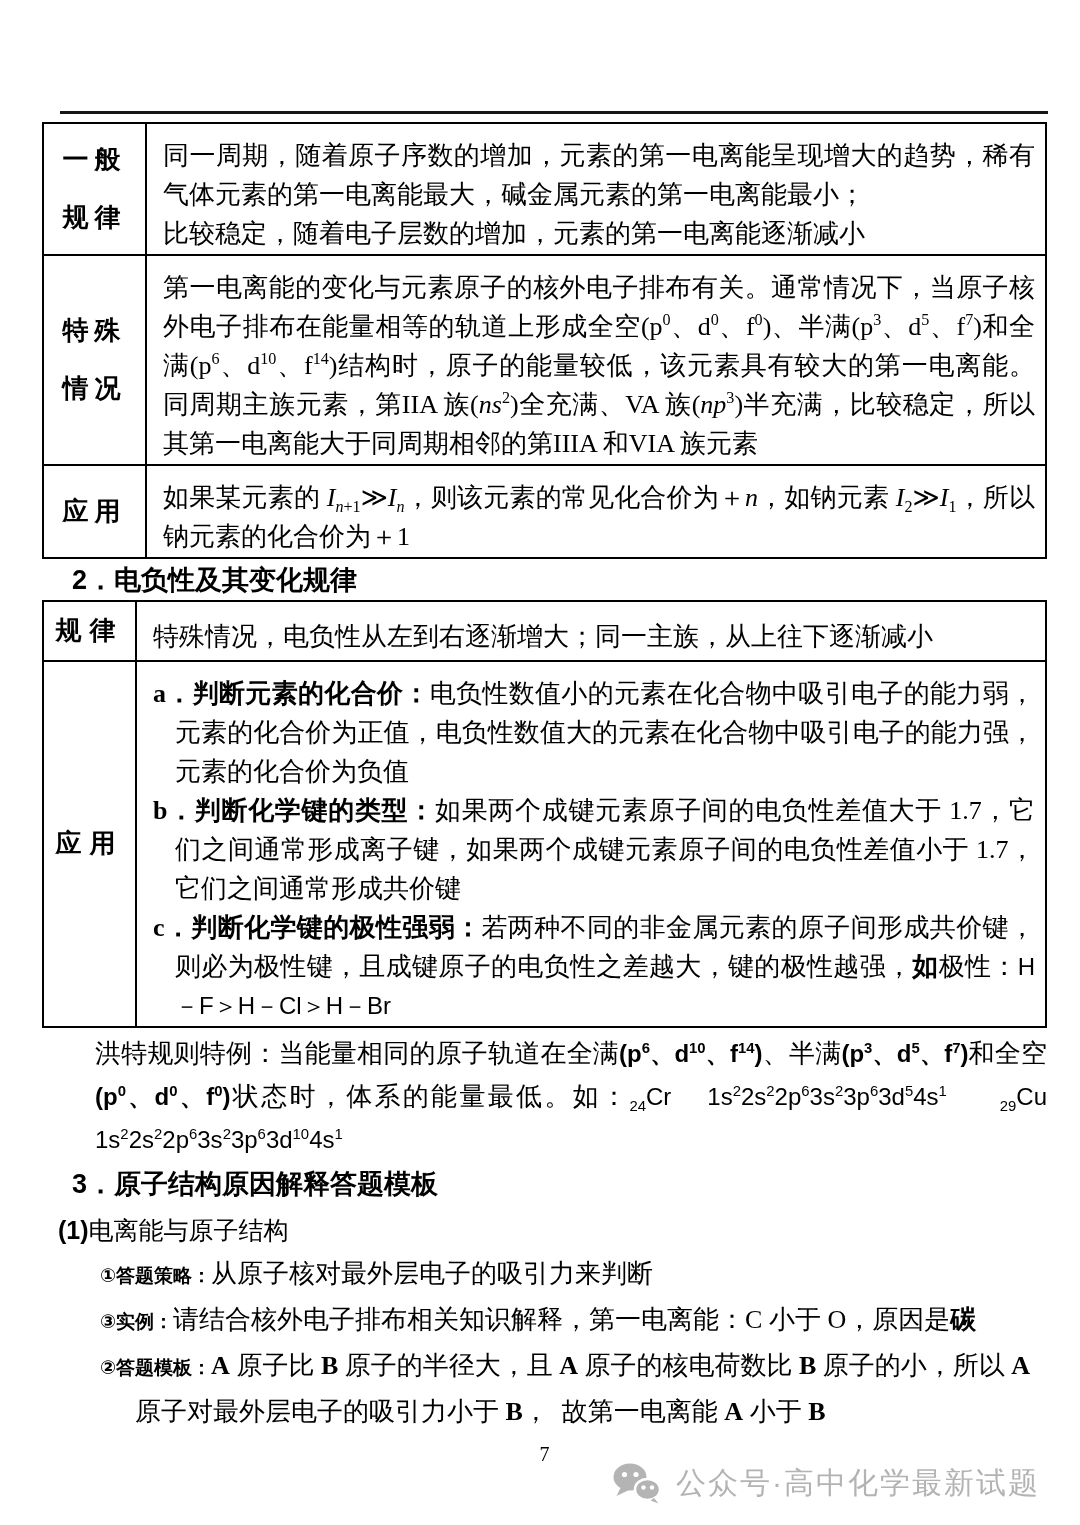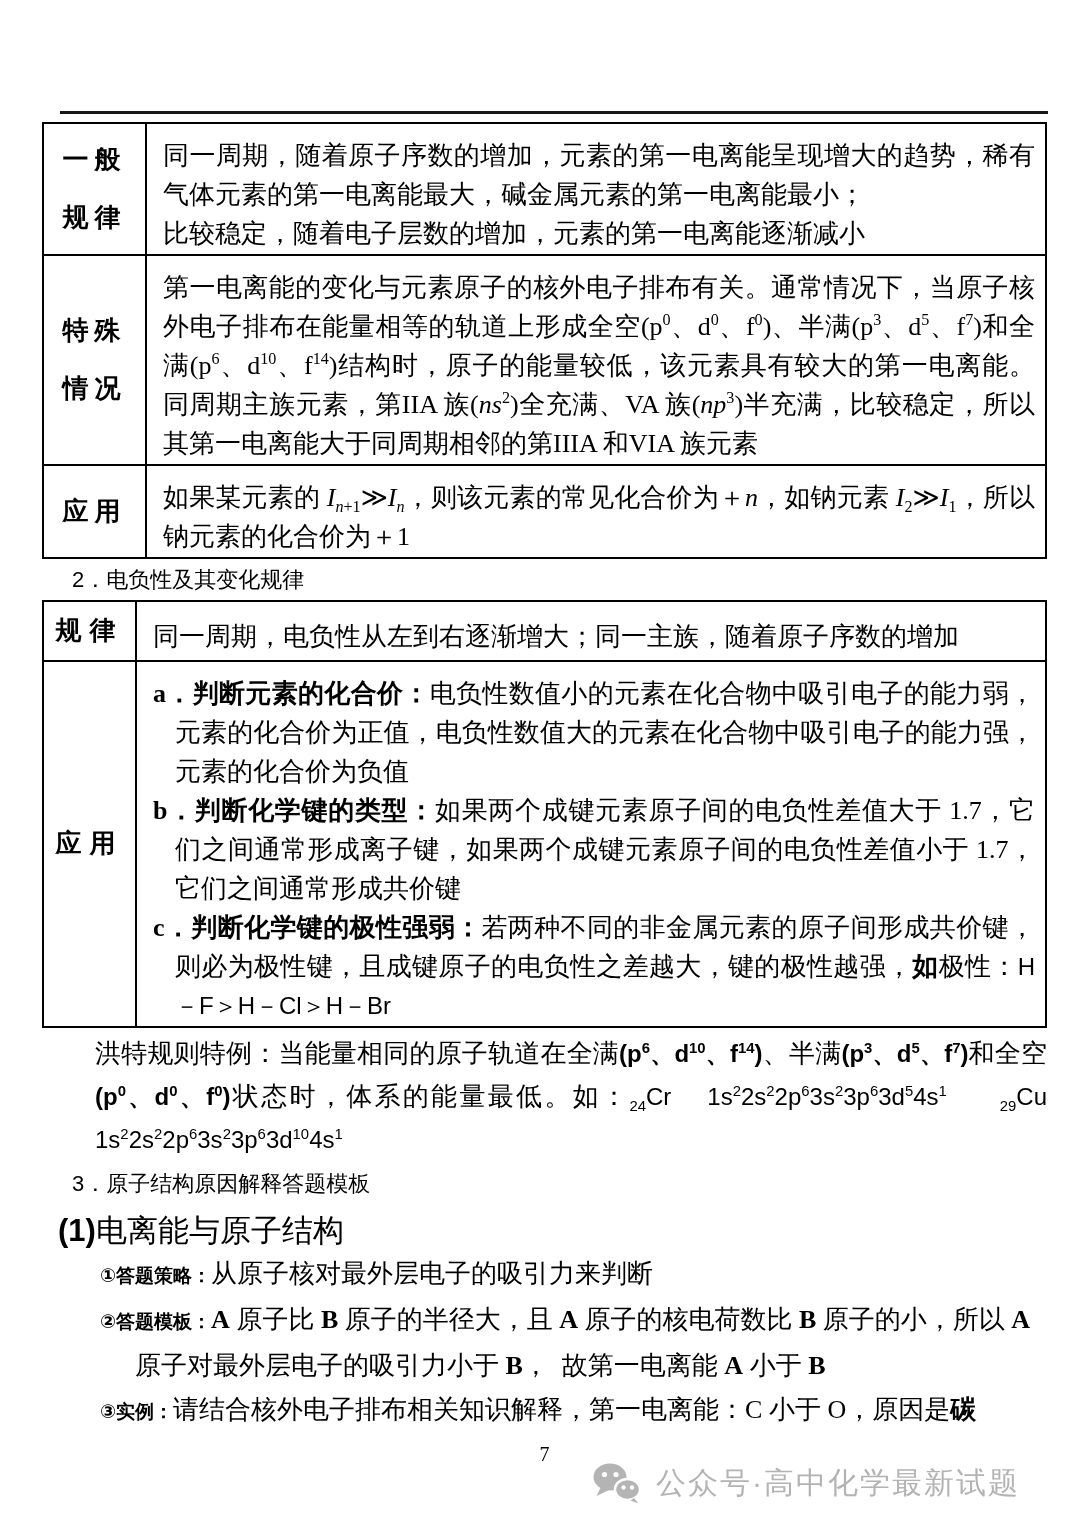--- a/index.html
+++ b/index.html
@@ -22,31 +22,31 @@
   td.con p{margin:0;}
   .r1{height:118px;} .r2{height:197px;} .r3{height:79px;}
   .r4{height:57px;} .r5{height:350px;}
   .hang{padding-left:22px;text-indent:-22px;}
   sup{font-size:0.62em;line-height:0;vertical-align:super;}
   sub{font-size:0.62em;line-height:0;vertical-align:sub;}
   .sans,.sansb{font-family:"Liberation Sans","DejaVu Sans",sans-serif;font-size:24px;}
   .sansb{font-weight:bold;}
   h2.sec{
     font-family:"Liberation Sans","DejaVu Sans",sans-serif;
-    font-size:22px;font-weight:normal;margin:6px 0 5px 30px;line-height:30px;
+    font-size:27px;font-weight:bold;margin:6px 0 5px 30px;line-height:30px;
   }
   .hund{margin:4px 0 8px 53px;line-height:43px;text-align:justify;}
-  .sub1{margin:10px 0 0 16px;line-height:43px;font-family:"Liberation Sans","DejaVu Sans",sans-serif;font-size:31px;}
+  .sub1{margin:10px 0 0 16px;line-height:43px;font-family:"Liberation Sans","DejaVu Sans",sans-serif;font-size:25px;}
   .sub1 b{font-weight:bold;}
   .nitem{margin:0 0 0 58px;line-height:44px;}
   .nitem.hang2{padding-left:35px;text-indent:-35px;}
   .lead{font-family:"Liberation Sans","DejaVu Sans",sans-serif;font-size:19px;}
   .pagenum{margin-top:8px;text-align:center;font-size:20px;line-height:24px;}
   .footer{
-    position:absolute;left:592px;top:1462px;display:flex;align-items:center;gap:14px;
+    position:absolute;left:612px;top:1462px;display:flex;align-items:center;gap:14px;
     font-family:"Liberation Sans","DejaVu Sans",sans-serif;
     color:#b3b3b3;font-size:30px;letter-spacing:2px;white-space:nowrap;
   }
 </style>
 </head>
 <body>
 
 <div class="page">
   <div class="top-rule"></div>
 
@@ -76,21 +76,21 @@
     </tbody>
       </table>
 
     <h2 class="sec">2．电负性及其变化规律</h2>
 
     <table class="tbl t2">
       <tbody>
           <tr class="r4">
         <td class="lab">规律</td>
         <td class="con">
-          <p>同一周期，电负性从左到右逐渐增大；同一主族，随着原子序数的增加</p>
+          <p>特殊情况，电负性从左到右逐渐增大；同一主族，从上往下逐渐减小</p>
         </td>
       </tr>
       <tr class="r5">
         <td class="lab">应用</td>
         <td class="con">
           <p class="hang"><b>a．判断元素的化合价：</b>电负性数值小的元素在化合物中吸引电子的能力弱，元素的化合价为正值，电负性数值大的元素在化合物中吸引电子的能力强，元素的化合价为负值</p>
           <p class="hang"><b>b．判断化学键的类型：</b>如果两个成键元素原子间的电负性差值大于 1.7，它们之间通常形成离子键，如果两个成键元素原子间的电负性差值小于 1.7，它们之间通常形成共价键</p>
           <p class="hang"><b>c．判断化学键的极性强弱：</b>若两种不同的非金属元素的原子间形成共价键，则必为极性键，且成键原子的电负性之差越大，键的极性越强，<b>如</b>极性：<span class="sans">H－F＞H－Cl＞H－Br</span></p>
         </td>
       </tr>
@@ -98,22 +98,22 @@
       </table>
 
 
     <div class="hund">洪特规则特例：当能量相同的原子轨道在全满<span class="sansb">(p<sup>6</sup>、d<sup>10</sup>、f<sup>14</sup>)</span>、半满<span class="sansb">(p<sup>3</sup>、d<sup>5</sup>、f<sup>7</sup>)</span>和全空<span class="sansb">(p<sup>0</sup>、d<sup>0</sup>、f<sup>0</sup>)</span>状态时，体系的能量最低。如：<span class="sans"><sub>24</sub>Cr&nbsp;&nbsp;&nbsp;&nbsp;1s<sup>2</sup>2s<sup>2</sup>2p<sup>6</sup>3s<sup>2</sup>3p<sup>6</sup>3d<sup>5</sup>4s<sup>1</sup></span>&nbsp;&nbsp;&nbsp;&nbsp;&nbsp;&nbsp;<span class="sans"><sub>29</sub>Cu 1s<sup>2</sup>2s<sup>2</sup>2p<sup>6</sup>3s<sup>2</sup>3p<sup>6</sup>3d<sup>10</sup>4s<sup>1</sup></span></div>
 
     <h2 class="sec">3．原子结构原因解释答题模板</h2>
 
     <div class="sub1"><b>(1)</b>电离能与原子结构</div>
 
     <div class="nitem"><b class="lead">①答题策略：</b>从原子核对最外层电子的吸引力来判断</div>
+    <div class="nitem"><b class="lead">③实例：</b>请结合核外电子排布相关知识解释，第一电离能：C 小于 O，原因是<b>碳</b></div>
     <div class="nitem hang2"><b class="lead">②答题模板：</b><b>A</b> 原子比 <b>B</b> 原子的半径大，且 <b>A</b> 原子的核电荷数比 <b>B</b> 原子的小，所以 <b>A</b> 原子对最外层电子的吸引力小于 <b>B</b>，&nbsp;&nbsp;故第一电离能 <b>A</b> 小于 <b>B</b></div>
-    <div class="nitem"><b class="lead">③实例：</b>请结合核外电子排布相关知识解释，第一电离能：C 小于 O，原因是<b>碳</b></div>
 
     <div class="pagenum">7</div>
   </div>
 
   <div class="footer">
     <svg width="50" height="42" viewBox="0 0 50 42" aria-hidden="true">
       <g fill="#b4b4b4">
         <ellipse cx="18" cy="15" rx="16.5" ry="13.5"></ellipse>
         <path d="M9 25 L4.5 34 L17 28 Z"></path>
       </g>

